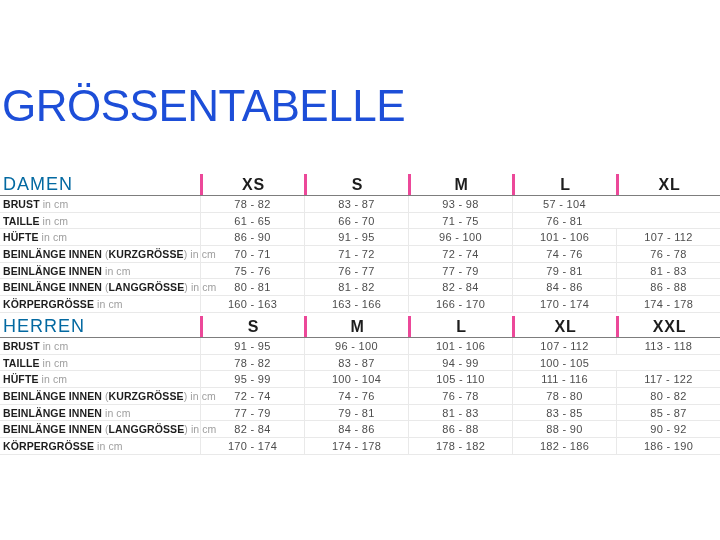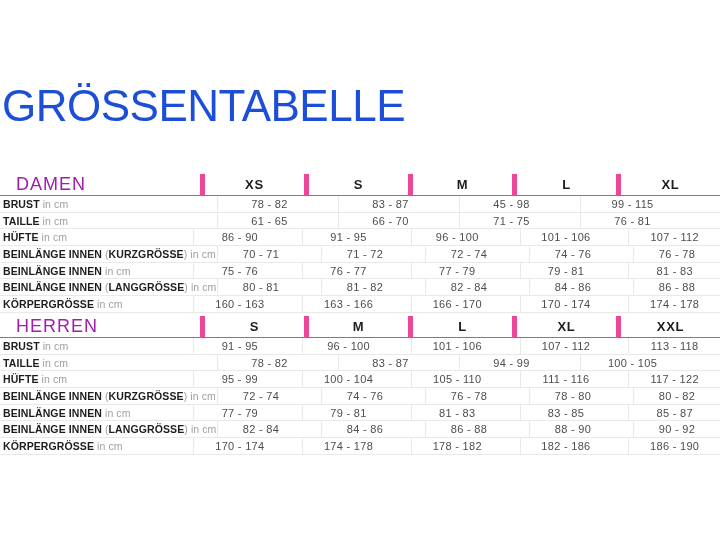--- a/index.html
+++ b/index.html
@@ -12,30 +12,30 @@
     font-size: 44px; line-height: 45px; font-weight: 300;
     letter-spacing: -0.5px; color: #1d4ed8;
   }
 
   .sizes-table { position: absolute; left: 0; width: 720px; }
   #table-0 { top: 174px; }
   #table-1 { top: 316px; }
 
   .t-head { display: flex; height: 22px; border-bottom: 1px solid #7d7d7d; }
   .section-title {
-    width: 200px; display: flex; align-items: center; padding-left: 16px;
-    font-size: 18px; letter-spacing: 1px; color: #a21caf; font-weight: 400;
+    width: 200px; display: flex; align-items: center; padding-left: 3px;
+    font-size: 18px; letter-spacing: 1px; color: #0369a1; font-weight: 400;
   }
   .col-head {
     width: 104px; display: flex; align-items: center; justify-content: center;
-    font-weight: bold; font-size: 13px; letter-spacing: 0.8px; color: #1d1d1d;
-    border-left: 5px solid #ec4899;
+    font-weight: bold; font-size: 16px; letter-spacing: 0.8px; color: #1d1d1d;
+    border-left: 3px solid #ec4899;
   }
 
-  .t-row { display: flex; height: 16.7px; border-bottom: 1px solid #e9e9e9; gap: 17px; }
+  .t-row { display: flex; height: 16.7px; border-bottom: 1px solid #e9e9e9; }
   .t-label {
     width: 200px; display: flex; align-items: center; padding-left: 3px;
     font-size: 10.5px; letter-spacing: 0.1px; white-space: pre;
   }
   .t-label .lb { font-weight: bold; color: #1d1d1d; }
   .t-label .ll { font-weight: normal; color: #9e9e9e; }
   .t-cell {
     width: 104px; display: flex; align-items: center; justify-content: center;
     font-size: 11px; letter-spacing: 0.3px; color: #4d4d4d;
     border-left: 1px solid #e9e9e9;
@@ -53,22 +53,22 @@
     <div class="col-head">XS</div>
         <div class="col-head">S</div>
         <div class="col-head">M</div>
         <div class="col-head">L</div>
         <div class="col-head">XL</div>
       </div>
   <div class="t-row">
         <div class="t-label"><span class="lb">BRUST</span><span class="ll"> in cm</span></div>
         <div class="t-cell">78 - 82</div>
         <div class="t-cell">83 - 87</div>
-        <div class="t-cell">45 - 98</div>
-        <div class="t-cell">99 - 115</div>
+        <div class="t-cell">93 - 98</div>
+        <div class="t-cell">57 - 104</div>
       </div>
       <div class="t-row">
         <div class="t-label"><span class="lb">TAILLE</span><span class="ll"> in cm</span></div>
         <div class="t-cell">61 - 65</div>
         <div class="t-cell">66 - 70</div>
         <div class="t-cell">71 - 75</div>
         <div class="t-cell">76 - 81</div>
       </div>
       <div class="t-row">
         <div class="t-label"><span class="lb">HÜFTE</span><span class="ll"> in cm</span></div>

